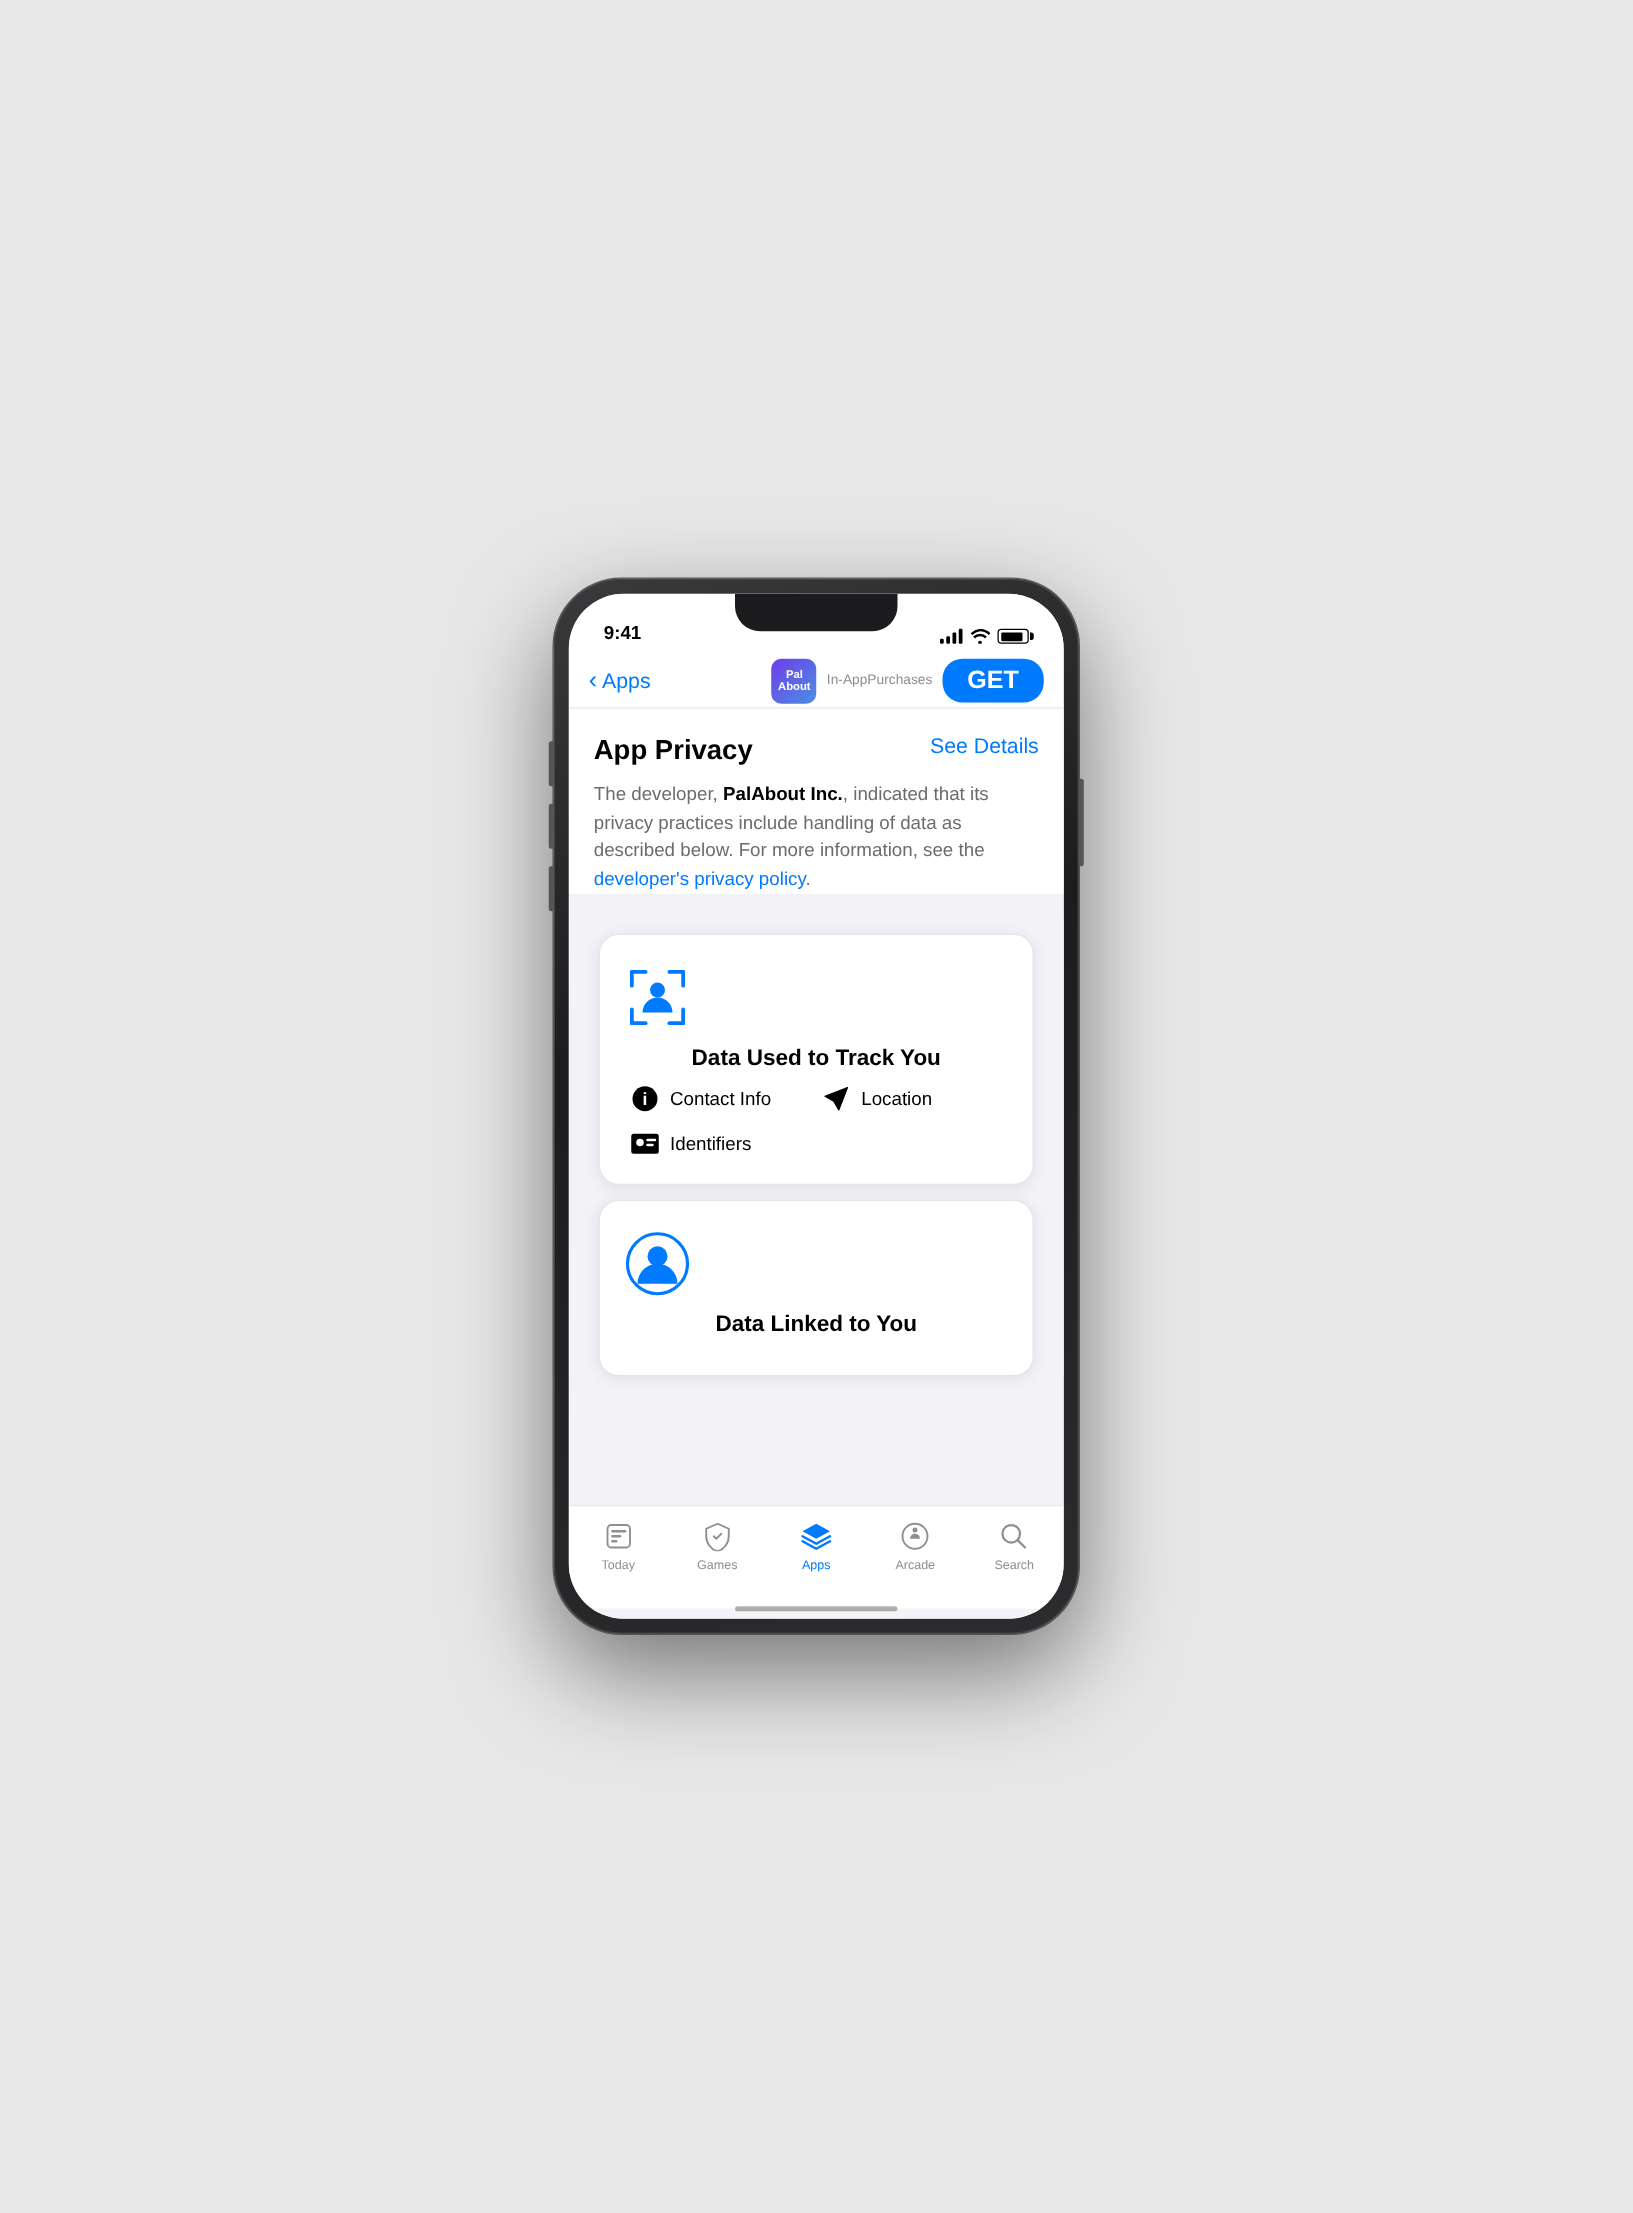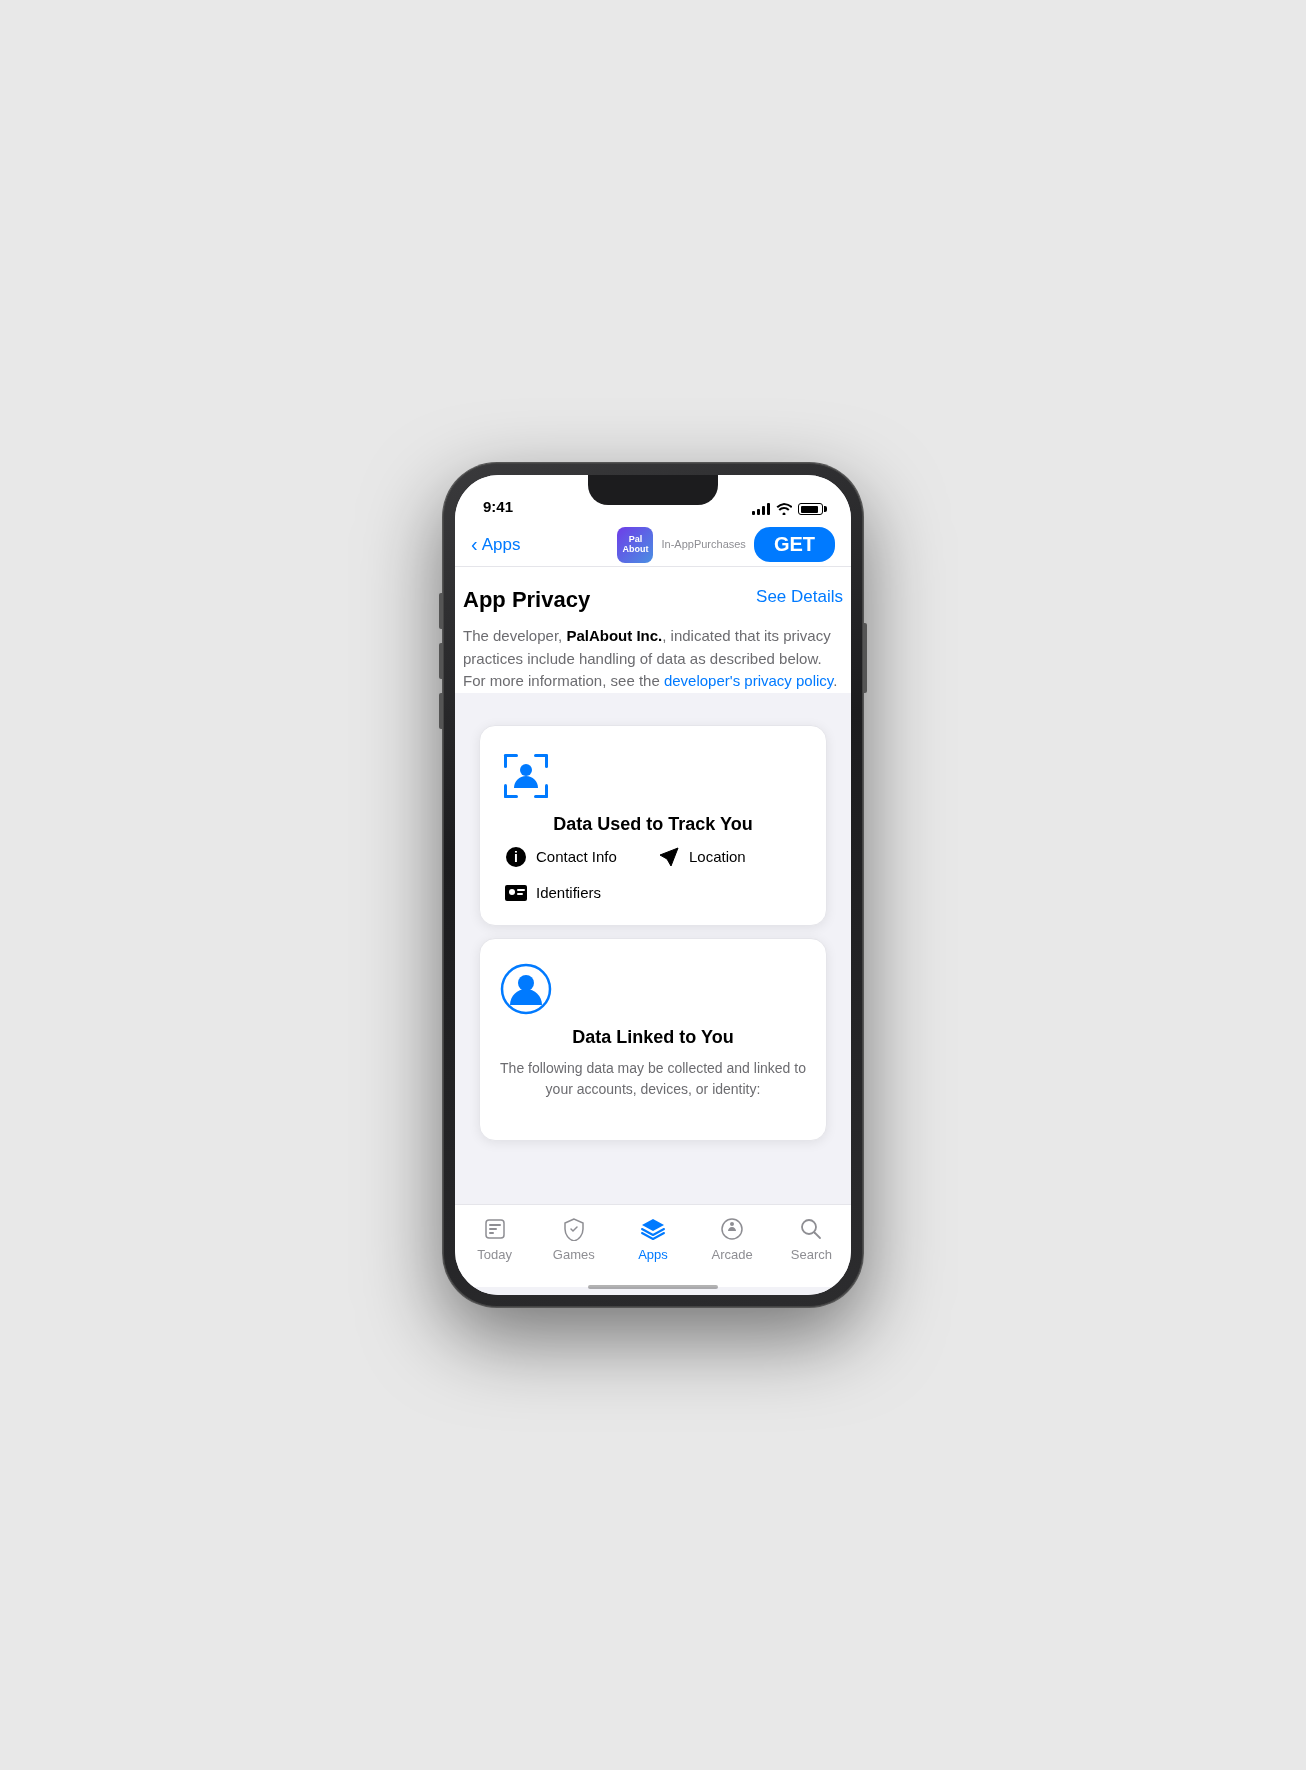--- a/index.html
+++ b/index.html
@@ -215,21 +215,21 @@
     
     .content {
       flex: 1;
       overflow-y: auto;
       background: #f2f2f7;
     }
     .content::-webkit-scrollbar { display: none; }
 
     .content-inner {
       background: #fff;
-      padding: 20px 8px 0;
+      padding: 20px 20px 0;
     }
 
     .privacy-header {
       display: flex;
       justify-content: space-between;
       align-items: flex-start;
       margin-bottom: 12px;
     }
 
     .privacy-title {
@@ -340,21 +340,21 @@
 
     .tab-icon {
       width: 28px;
       height: 28px;
       display: flex;
       align-items: center;
       justify-content: center;
     }
 
     .tab-label {
-      font-size: 13px;
+      font-size: 10px;
       color: #8e8e93;
     }
 
     .tab-label.active {
       color: #007aff;
     }
 
     .home-indicator {
       height: 5px;
       background: #f2f2f7;
@@ -493,21 +493,20 @@
 
         <div class="card">
           <div class="card-icon">
             <svg width="52" height="52" viewBox="0 0 52 52">
               <circle cx="26" cy="26" r="24" fill="none" stroke="#007aff" stroke-width="2.5"></circle>
               <circle cx="26" cy="20" r="8" fill="#007aff"></circle>
               <path d="M10 42c0-8.837 7.163-16 16-16s16 7.163 16 16" fill="#007aff"></path>
             </svg>
           </div>
           <h2 class="card-title">Data Linked to You</h2>
-          <p class="card-description">The following data may be collected and linked to your accounts, devices, or identity:</p>
 
         </div>
 
       </div>
     </div>
 
     <div class="tab-bar">
 
       <div class="tab-item">
         <div class="tab-icon">

